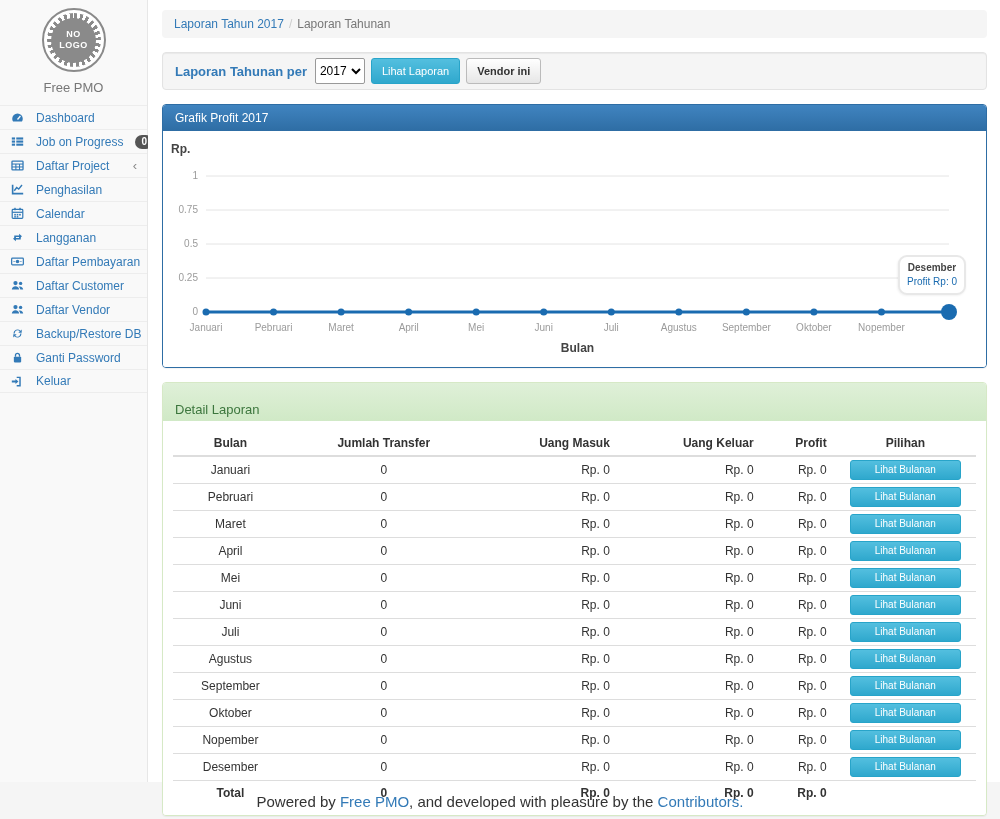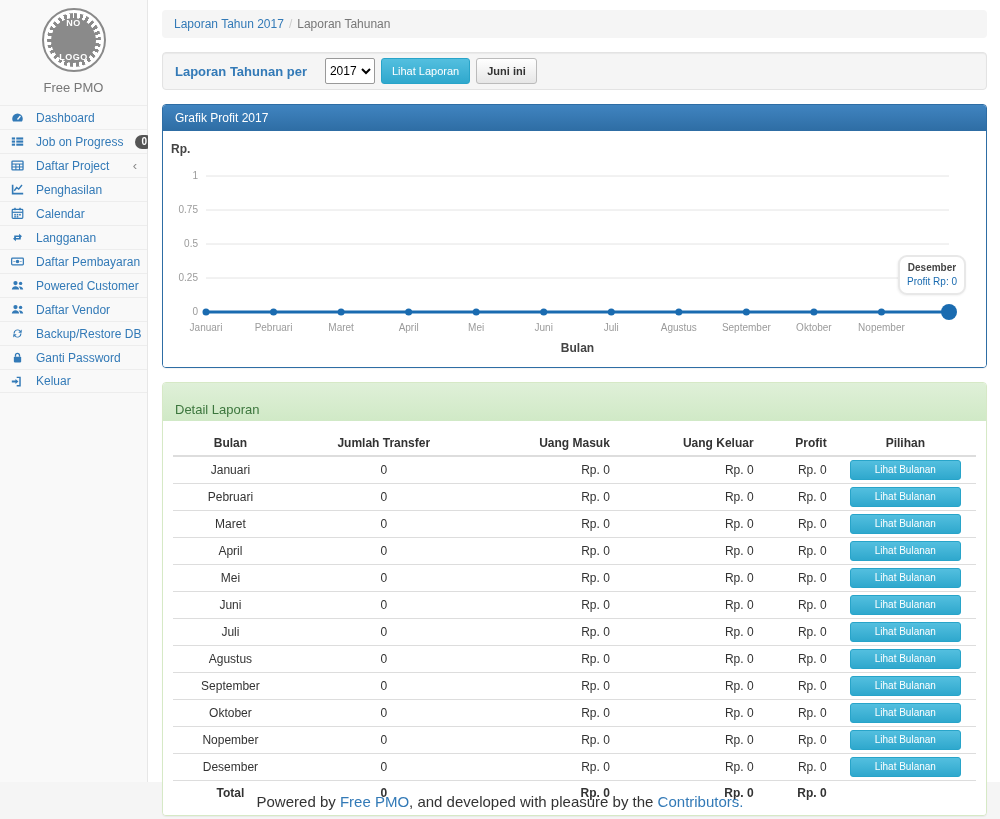--- a/index.html
+++ b/index.html
@@ -12,21 +12,21 @@
 
   
   .sidebar { width:148px; background:#f9f9f9; border-right:1px solid #e7e7e7; flex:0 0 148px; }
   .logo-area { padding:8px 0 10px; text-align:center; }
   .logo-outer { width:64px;height:64px;border-radius:50%;border:2px solid #8a8a8a;background:#fff;
     display:flex;align-items:center;justify-content:center;margin:0 auto; }
   .logo-teeth { width:54px;height:54px;border-radius:50%;
     background:repeating-conic-gradient(#8a8a8a 0deg 7deg,#fff 7deg 14deg);
     display:flex;align-items:center;justify-content:center; }
   .logo-disk { width:45px;height:45px;border-radius:50%;background:#8a8a8a;color:#fff;
-    display:flex;flex-direction:column;align-items:center;justify-content:space-between;
+    display:flex;flex-direction:column;align-items:center;justify-content:center;
     font-size:9px;font-weight:bold;letter-spacing:.5px;line-height:11px; }
   .brand { color:#777; font-size:13px; margin-top:8px; }
   ul.menu { list-style:none; }
   .menu-item { display:flex; align-items:center; gap:12px; padding:4px 10px; height:24px;
     border-top:1px solid #ededed; color:#337ab7; cursor:pointer; }
   .menu-item:last-child { border-bottom:1px solid #ededed; }
   .mi { width:14px; display:inline-flex; justify-content:center; flex:0 0 14px; }
   .ml { font-size:12px; white-space:nowrap; }
   .badge { margin-left:auto; background:#555; color:#fff; font-size:10px; font-weight:bold;
     border-radius:10px; padding:1px 6px; line-height:12px; }
@@ -35,21 +35,21 @@
   
   .main { flex:1; padding:10px 13px 0 14px; background:#fff; }
   .breadcrumb { background:#f5f5f5; border-radius:4px; padding:7px 12px; margin-bottom:14px;
     font-size:12px; color:#777; }
   .breadcrumb a { color:#337ab7; text-decoration:none; cursor:pointer; }
   .crumb-sep { color:#ccc; padding:0 5px; }
 
   .well { background:#f5f5f5; border:1px solid #e3e3e3; border-radius:4px; padding:6px 12px;
     margin-bottom:14px; display:flex; align-items:center; gap:6px; height:38px;
     box-shadow:inset 0 1px 1px rgba(0,0,0,.05); }
-  .well label { color:#337ab7; font-weight:bold; font-size:13px; margin-right:12px; }
+  .well label { color:#337ab7; font-weight:bold; font-size:13px; margin-right:2px; }
   .well select { height:26px; width:50px; border:1px solid #999; border-radius:2px;
     background:#fff; font-size:12px; font-family:inherit; }
   .btn { border-radius:3px; font-size:11px; font-family:inherit; cursor:pointer; height:26px;
     padding:4px 10px; }
   .btn-cyan { background:linear-gradient(#53bfdf,#2fa8cd); border:1px solid #28a4c9; color:#fff; }
   .btn-default { background:linear-gradient(#fff,#e6e6e6); border:1px solid #bbb; color:#333; font-weight:bold; }
 
   .panel { border-radius:4px; margin-bottom:14px; box-shadow:0 1px 1px rgba(0,0,0,.05); }
   .panel-primary { border:1px solid #2e6da4; }
   .panel-primary .panel-heading { background:linear-gradient(#4084c0,#2e6da4); color:#fff;
@@ -186,21 +186,21 @@
       </li>
       <li class="menu-item">
         <span class="mi">
           <svg width="13" height="13" viewBox="0 0 16 16" fill="#337ab7">
               <circle cx="5.5" cy="5" r="2.6"></circle>
               <path d="M1 13c0-2.6 2-4.2 4.5-4.2S10 10.4 10 13z"></path>
               <circle cx="11.8" cy="5.4" r="2.1"></circle>
               <path d="M10.8 9.3c2.4.2 4.2 1.7 4.2 3.7h-3.6c-.2-1.5-.8-2.8-2-3.5z"></path>
             </svg>
         </span>
-        <span class="ml">Powered Customer</span>
+        <span class="ml">Daftar Customer</span>
       </li>
       <li class="menu-item">
         <span class="mi">
           <svg width="13" height="13" viewBox="0 0 16 16" fill="#337ab7">
               <circle cx="5.5" cy="5" r="2.6"></circle>
               <path d="M1 13c0-2.6 2-4.2 4.5-4.2S10 10.4 10 13z"></path>
               <circle cx="11.8" cy="5.4" r="2.1"></circle>
               <path d="M10.8 9.3c2.4.2 4.2 1.7 4.2 3.7h-3.6c-.2-1.5-.8-2.8-2-3.5z"></path>
             </svg>
         </span>
@@ -241,21 +241,21 @@
     <div class="breadcrumb">
       <a>Laporan Tahun 2017</a><span class="crumb-sep">/</span><span>Laporan Tahunan</span>
     </div>
 
     <div class="well">
       <label>Laporan Tahunan per</label>
       <select>
         <option>2017</option>
       </select>
       <button class="btn btn-cyan">Lihat Laporan</button>
-      <button class="btn btn-default">Juni ini</button>
+      <button class="btn btn-default">Vendor ini</button>
     </div>
 
     <div class="panel panel-primary">
       <div class="panel-heading">Grafik Profit 2017</div>
       <div class="panel-body chart-body">
         <div id="chart-host"><svg width="800" height="220" viewBox="0 0 800 220">
               <line x1="35" x2="778" y1="173" y2="173" stroke="#e4e4e4" stroke-width="1"></line>
               <text x="27" y="176" text-anchor="end" font-size="10" fill="#9b9b9b">0</text>
               <line x1="35" x2="778" y1="139" y2="139" stroke="#e4e4e4" stroke-width="1"></line>
               <text x="27" y="142" text-anchor="end" font-size="10" fill="#9b9b9b">0.25</text>

